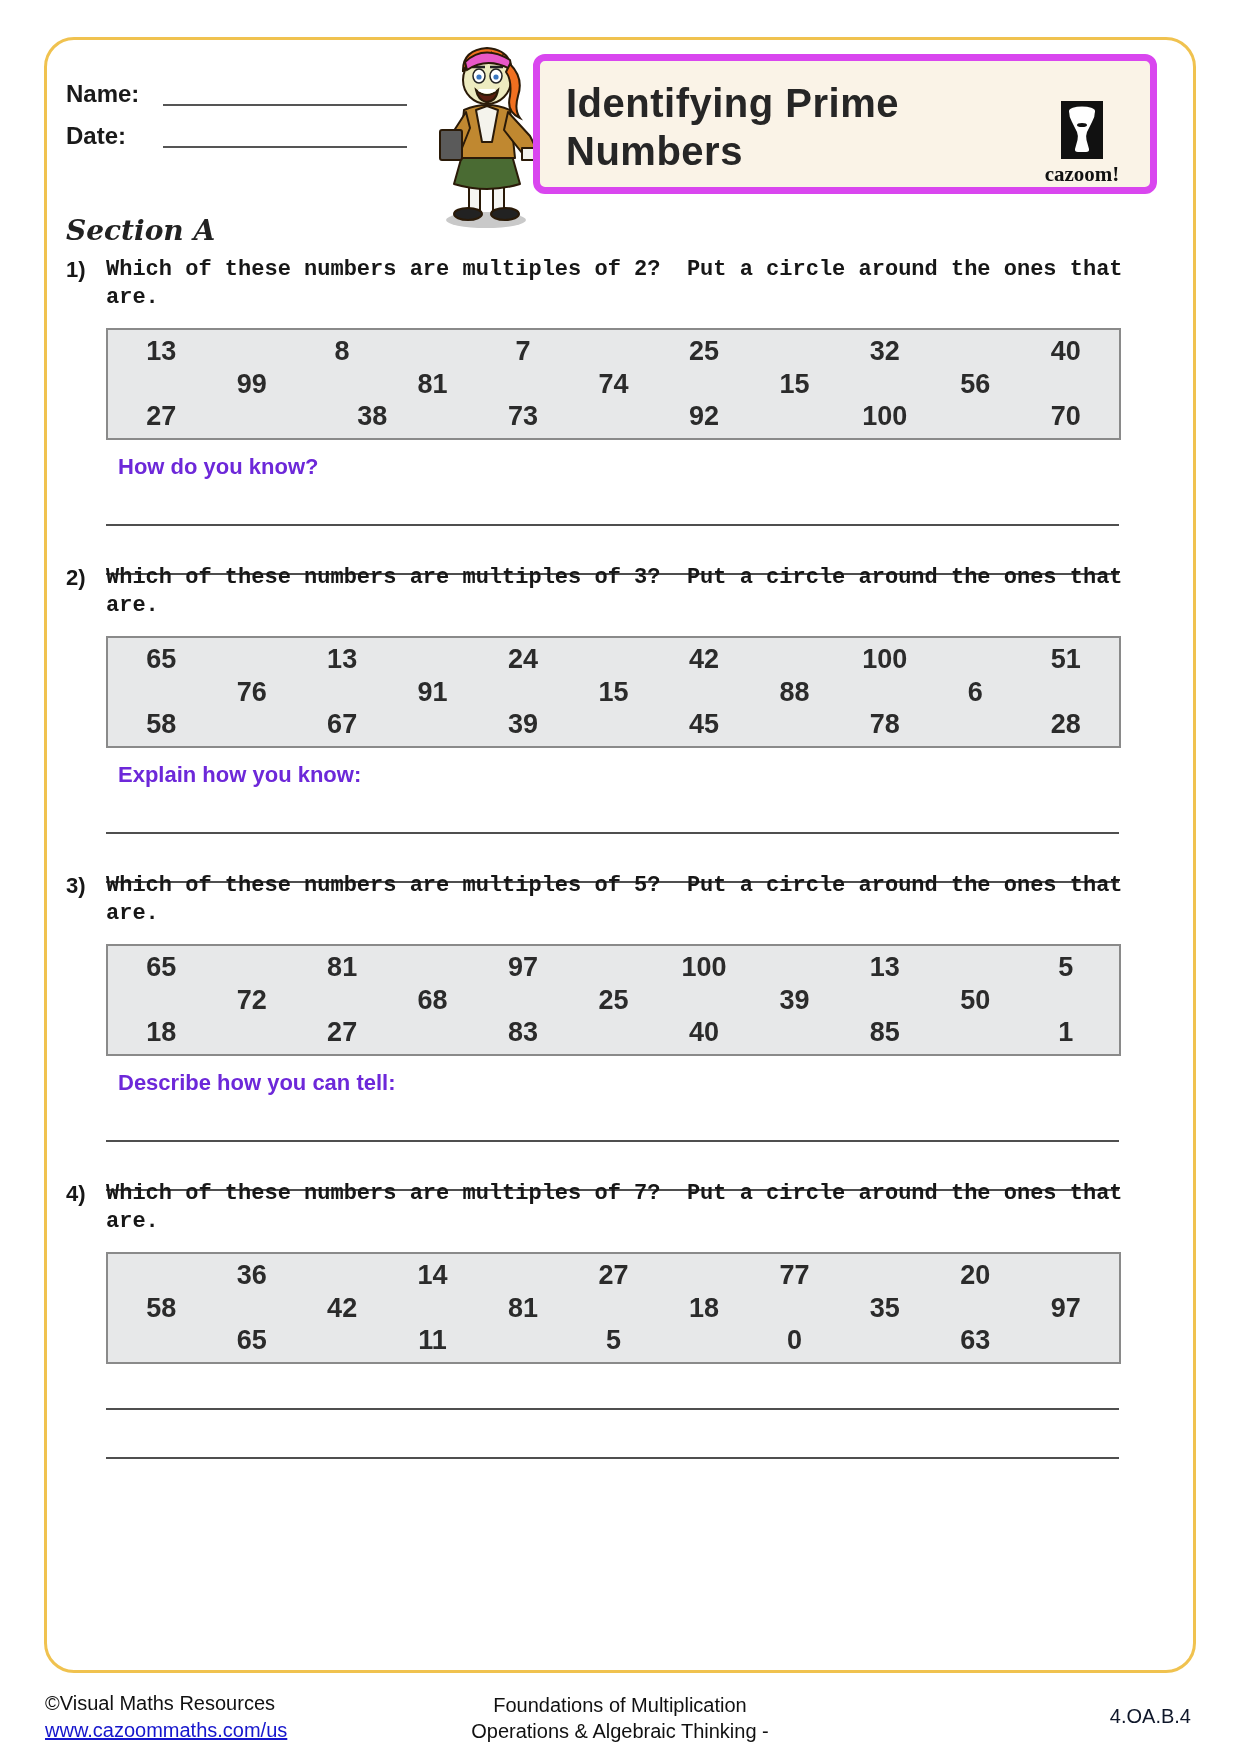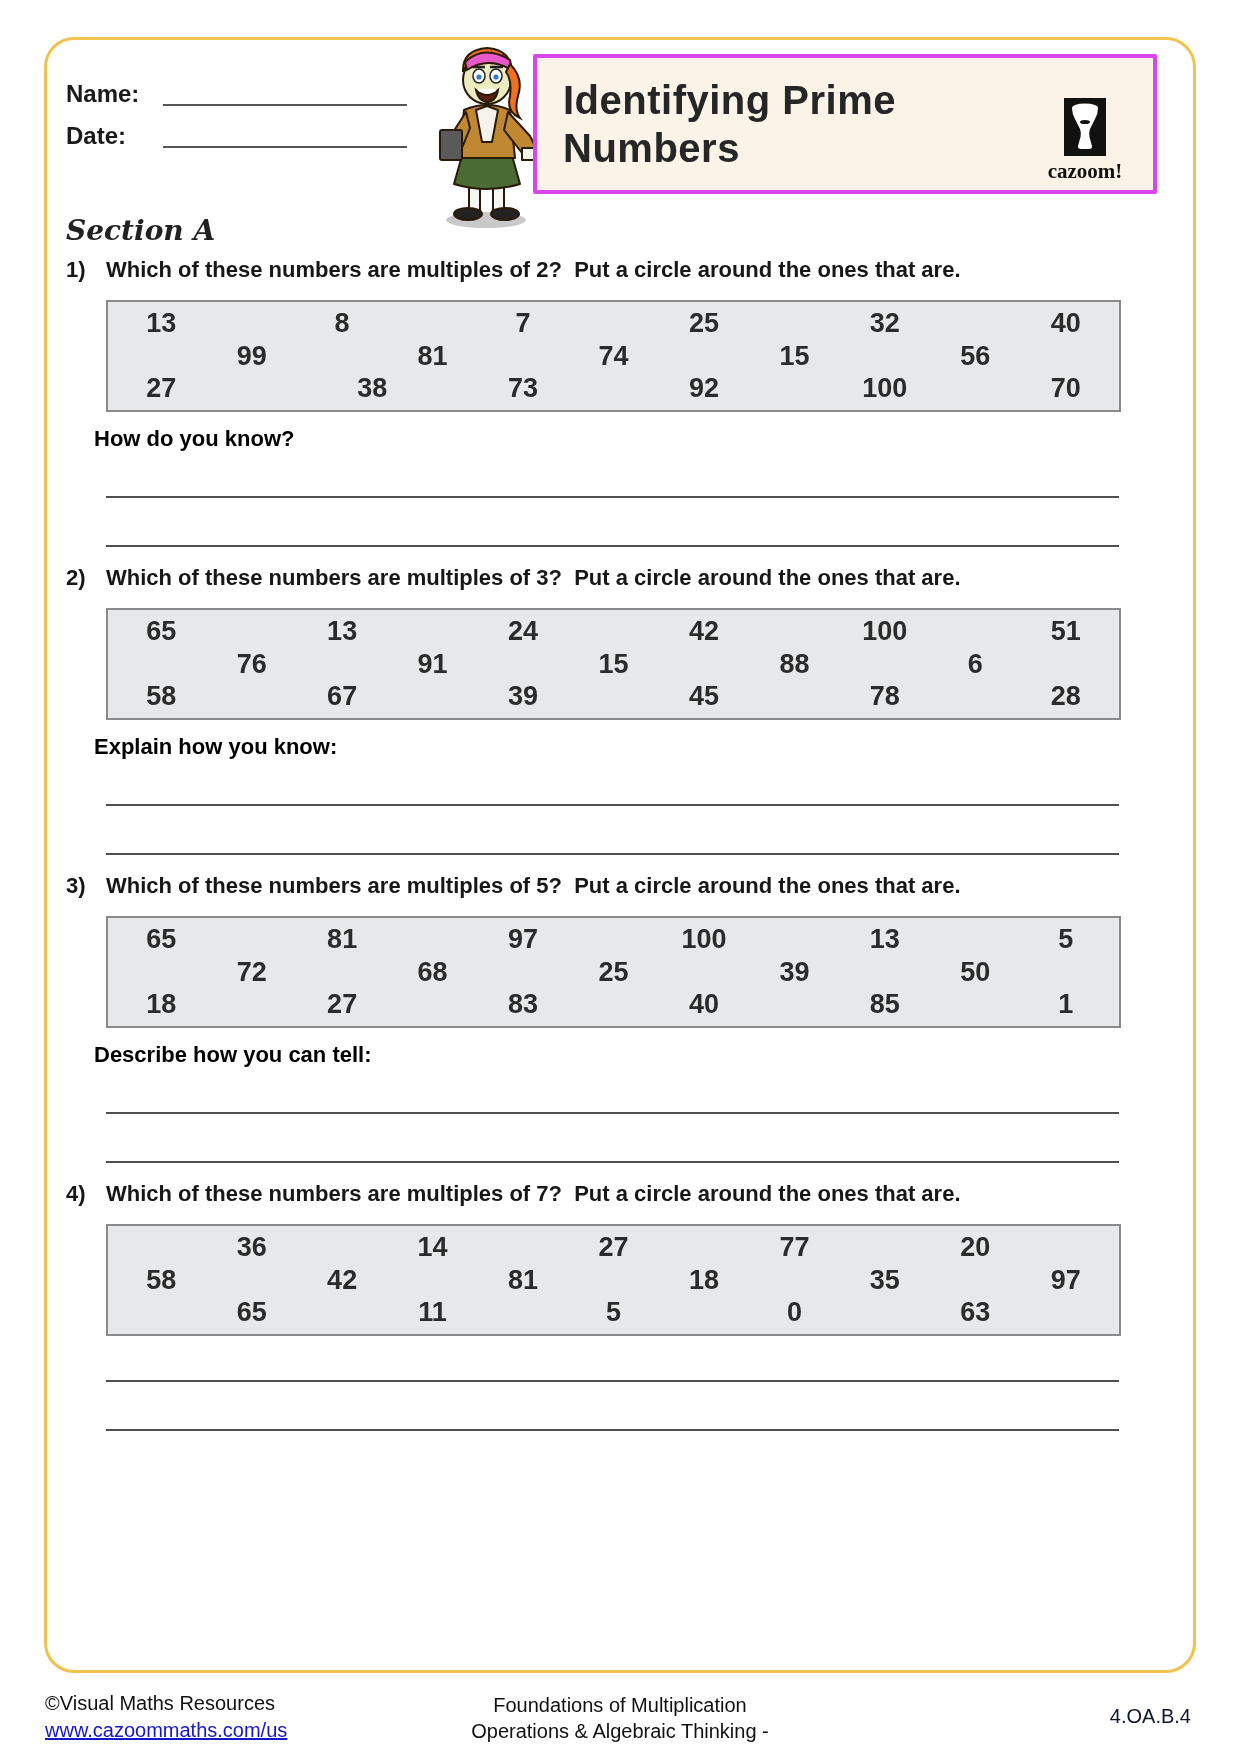--- a/index.html
+++ b/index.html
@@ -14,45 +14,45 @@
   .label { position:absolute; font-size:24px; font-weight:bold; color:#1a1a1a; }
   .write-line { position:absolute; border-bottom:2px solid #555; height:0; }
   .name-label { left:66px; top:80px; }
   .date-label { left:66px; top:122px; }
   .name-line { left:163px; top:104px; width:244px; }
   .date-line { left:163px; top:146px; width:244px; }
 
   .girl { position:absolute; left:418px; top:36px; width:138px; height:194px; }
 
   .title-box { position:absolute; left:533px; top:54px; width:624px; height:140px;
-               background:#FAF3E7; border:4px solid #d946ef; border-radius:2px; }
+               background:#FAF3E7; border:7px solid #d946ef; border-radius:12px; }
   .title-text { position:absolute; left:26px; top:18px; font-size:40px; line-height:48px;
                 font-weight:bold; color:#262626; letter-spacing:0.5px; }
   .logo { position:absolute; right:20px; top:40px; width:96px; display:flex;
           flex-direction:column; align-items:center; }
   .logo-square { width:42px; height:58px; background:#111; display:flex;
                  align-items:center; justify-content:center; }
   .logo-word { margin-top:3px; font-family:"Liberation Serif", serif; font-weight:bold;
                font-size:21px; color:#111; }
 
   .section-title { position:absolute; left:66px; top:214px; font-family:"DejaVu Serif","Liberation Serif",serif;
                    font-weight:bold; font-style:italic; font-size:28px; color:#222; }
 
   
   .question { position:absolute; left:66px; width:1062px; }
   .q1 { top:256px; } .q2 { top:564px; } .q3 { top:872px; } .q4 { top:1180px; }
   .q-head { display:flex; font-size:22px; font-weight:bold; color:#171717; line-height:28px; }
   .q-num { width:40px; flex:none; }
-  .q-text { flex:1; white-space:pre-wrap; }
+  .q-text { flex:1; white-space:pre-wrap;font-family:Liberation Mono, monospace; }
   .num-box { margin-left:40px; margin-top:16px; width:1015px; height:112px;
              background:#E7E8E9; border:2px solid #8a8a8a;
              display:flex; flex-direction:column; justify-content:space-evenly; padding:4px 8px; }
   .num-row { display:grid; grid-template-columns:repeat(11, 1fr); }
   .cell { text-align:center; font-size:27px; font-weight:bold; color:#2b2b2b; cursor:pointer; }
-  .q-prompt { margin-left:28px; margin-top:14px; font-size:22px; font-weight:bold; color:#000000; }
+  .q-prompt { margin-left:52px; margin-top:14px; font-size:22px; font-weight:bold; color:#6d28d9; }
   .answer-line { margin-left:40px; width:1013px; height:0; border-bottom:2px solid #4f4f4f; }
   .al1 { margin-top:44px; } .al2 { margin-top:47px; }
 
   
   .footer-copy { position:absolute; left:45px; top:1692px; font-size:20px; color:#111; }
   .footer-url  { position:absolute; left:45px; top:1719px; font-size:20px; color:#1515CC;
                  text-decoration:underline; cursor:pointer; }
   .footer-center { position:absolute; left:370px; top:1692px; width:500px; text-align:center;
                    font-size:20px; line-height:26px; color:#111; }
   .footer-std { position:absolute; right:50px; top:1705px; font-size:20px; color:#0f172a; }

